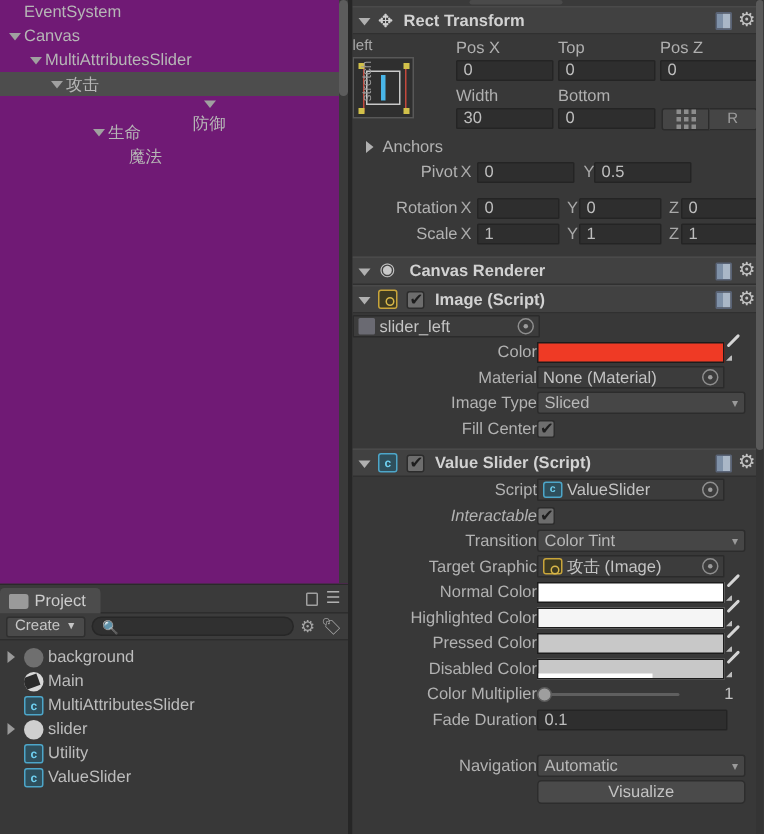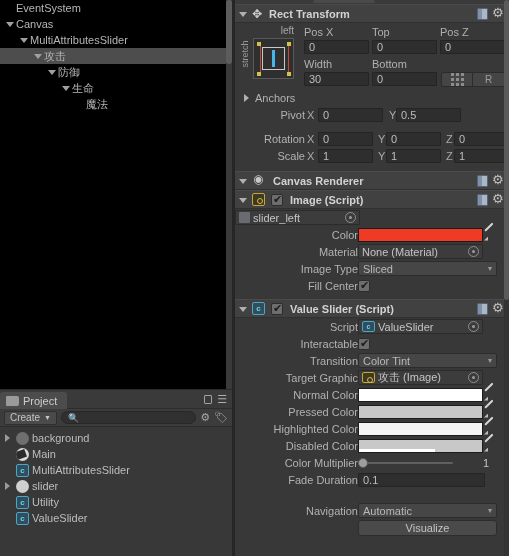--- a/index.html
+++ b/index.html
@@ -10,21 +10,21 @@
     font-size: 11px;
     color: #b4b4b4;
     overflow: hidden;
     position: relative;
   }
   .root { display:flex; width:509px; height:556px; }
 
   
   .left-col { width:232px; height:556px; display:flex; flex-direction:column; background:#383838; }
 
-  .hierarchy { flex:0 0 389px; background:#000000; position:relative; overflow:hidden; }
+  .hierarchy { flex:0 0 389px; background:#701a75; position:relative; overflow:hidden; }
   .h-row { height:16px; display:flex; align-items:center; padding-left:4px; white-space:nowrap; color:#b6b6b6; }
   .h-row.selected { background:#4d4d4d; }
   .twisty {
     width:11px; height:11px; flex:0 0 11px; position:relative;
   }
   .twisty.open::before {
     content:""; position:absolute; left:2px; top:3px;
     border-left:4px solid transparent; border-right:4px solid transparent;
     border-top:5px solid #a0a0a0;
   }
@@ -143,21 +143,21 @@
     content:""; position:absolute; left:2px; top:2px; width:11px; height:2px;
     background:#d5d5d5; transform:rotate(-45deg); transform-origin:left center; border-radius:1px;
   }
   .eyedrop::after {
     content:""; position:absolute; left:1px; top:9px; width:4px; height:4px; background:#bdbdbd;
     clip-path:polygon(0 100%,100% 0,100% 100%);
   }
 
   
   .rt-block { display:flex; padding:2px 0 2px 0; }
-  .rt-left { width:62px; display:flex; flex-direction:column; align-items:flex-end; position:relative;}
+  .rt-left { width:62px; display:flex; flex-direction:column; align-items:flex-start; position:relative;}
   .stretch-word {
     position:absolute; left:-4px; top:24px; font-size:9px; color:#9a9a9a;
     transform:rotate(-90deg); transform-origin:center;
   }
   .anchor-word { font-size:10px; color:#a8a8a8; height:12px; }
   .anchor-widget {
     width:41px; height:41px; background:#2f2f2f; border:1px solid #585858; position:relative; margin-top:1px;
   }
   .anchor-widget .inner { position:absolute; left:8px; top:8px; width:23px; height:23px; border:1px solid #c9c9c9; }
   .anchor-widget .bar { position:absolute; left:18px; top:11px; width:3px; height:17px; background:#49b6e8; }
@@ -216,21 +216,21 @@
             <span class="h-label">Canvas</span>
           </div>
           <div class="h-row" style="padding-left: 18px;">
             <span class="twisty open"></span>
             <span class="h-label">MultiAttributesSlider</span>
           </div>
           <div class="h-row selected" style="padding-left: 32px;">
             <span class="twisty open"></span>
             <span class="h-label">攻击</span>
           </div>
-          <div class="h-row" style="padding-left: 46px;">
+          <div class="h-row" style="padding-left: 46px; flex-direction: column;">
             <span class="twisty open"></span>
             <span class="h-label">防御</span>
           </div>
           <div class="h-row" style="padding-left: 60px;">
             <span class="twisty open"></span>
             <span class="h-label">生命</span>
           </div>
           <div class="h-row" style="padding-left: 74px;">
             <span class="twisty"></span>
             <span class="h-label">魔法</span>
@@ -491,21 +491,21 @@
     <div class="row">
       <span class="lbl" style="width:123px;">Script</span>
       <div class="objfield" style="width:125px;">
         <span class="cs-ico" style="width:11px;height:11px;font-size:7px;line-height:9px;">c</span>
         <span>ValueSlider</span>
         <span class="dot"></span>
       </div>
     </div>
 
     <div class="row">
-      <span class="lbl" style="width:123px;">Interactable</span>
+      <span class="lbl" style="width:123px;font-style:italic;">Interactable</span>
       <span class="chk checked"></span>
     </div>
 
     <div class="row">
       <span class="lbl" style="width:123px;">Transition</span>
       <div class="popup" style="width:139px;">
         <span>Color Tint</span>
         <span class="arrows">▾</span>
       </div>
     </div>
@@ -519,28 +519,28 @@
       </div>
     </div>
 
     <div class="row">
       <span class="lbl ind" style="width:123px;">Normal Color</span>
       <div class="colorfield" id="c-normal" style="width: 125px; background: rgb(255, 255, 255);"></div>
       <span class="eyedrop"></span>
     </div>
 
     <div class="row">
+      <span class="lbl ind" style="width:123px;">Highlighted Color</span>
+      <div class="colorfield" id="c-high" style="width: 125px; background: rgb(245, 245, 245);"></div>
+      <span class="eyedrop"></span>
+    </div>
+
+    <div class="row">
       <span class="lbl ind" style="width:123px;">Pressed Color</span>
       <div class="colorfield" id="c-press" style="width: 125px; background: rgb(200, 200, 200);"></div>
-      <span class="eyedrop"></span>
-    </div>
-
-    <div class="row">
-      <span class="lbl ind" style="width:123px;">Highlighted Color</span>
-      <div class="colorfield" id="c-high" style="width: 125px; background: rgb(245, 245, 245);"></div>
       <span class="eyedrop"></span>
     </div>
 
     <div class="row">
       <span class="lbl ind" style="width:123px;">Disabled Color</span>
       <div class="colorfield" id="c-dis" style="width: 125px; position: relative; background: rgb(200, 200, 200);">
         <span style="position:absolute;left:0;bottom:0;height:3px;width:62%;background:#ffffff;"></span>
       </div>
       <span class="eyedrop"></span>
     </div>

